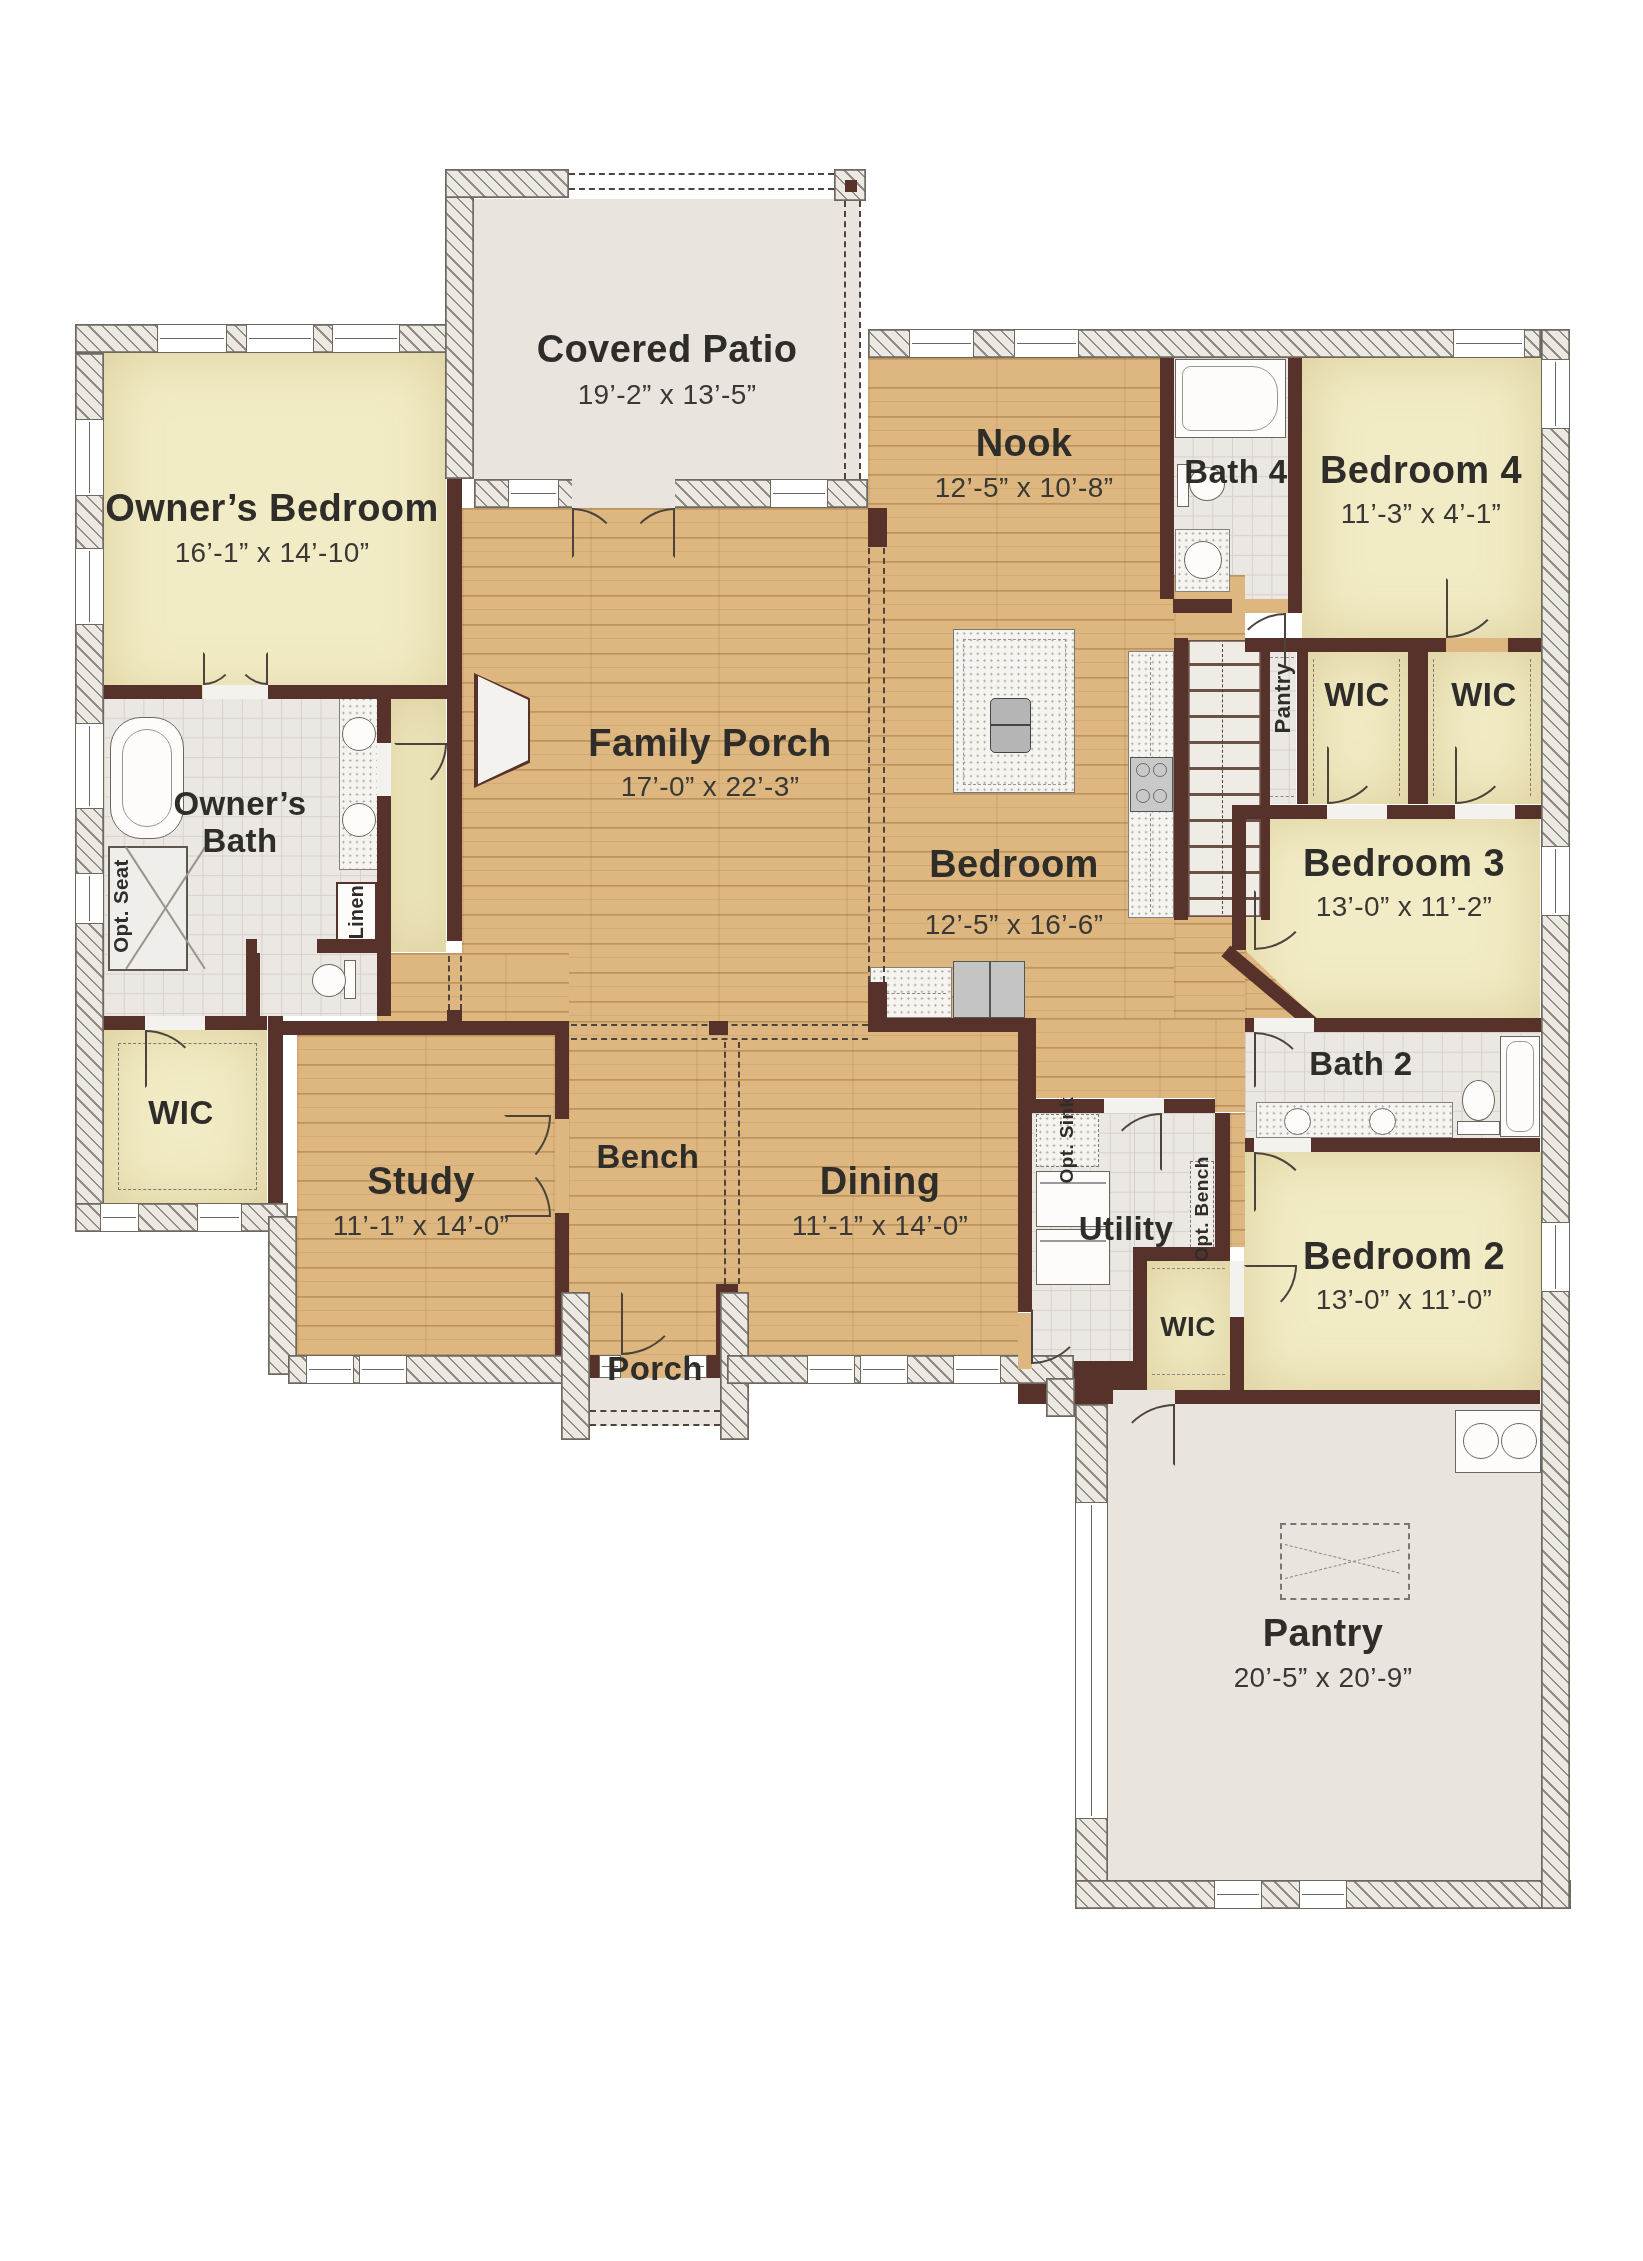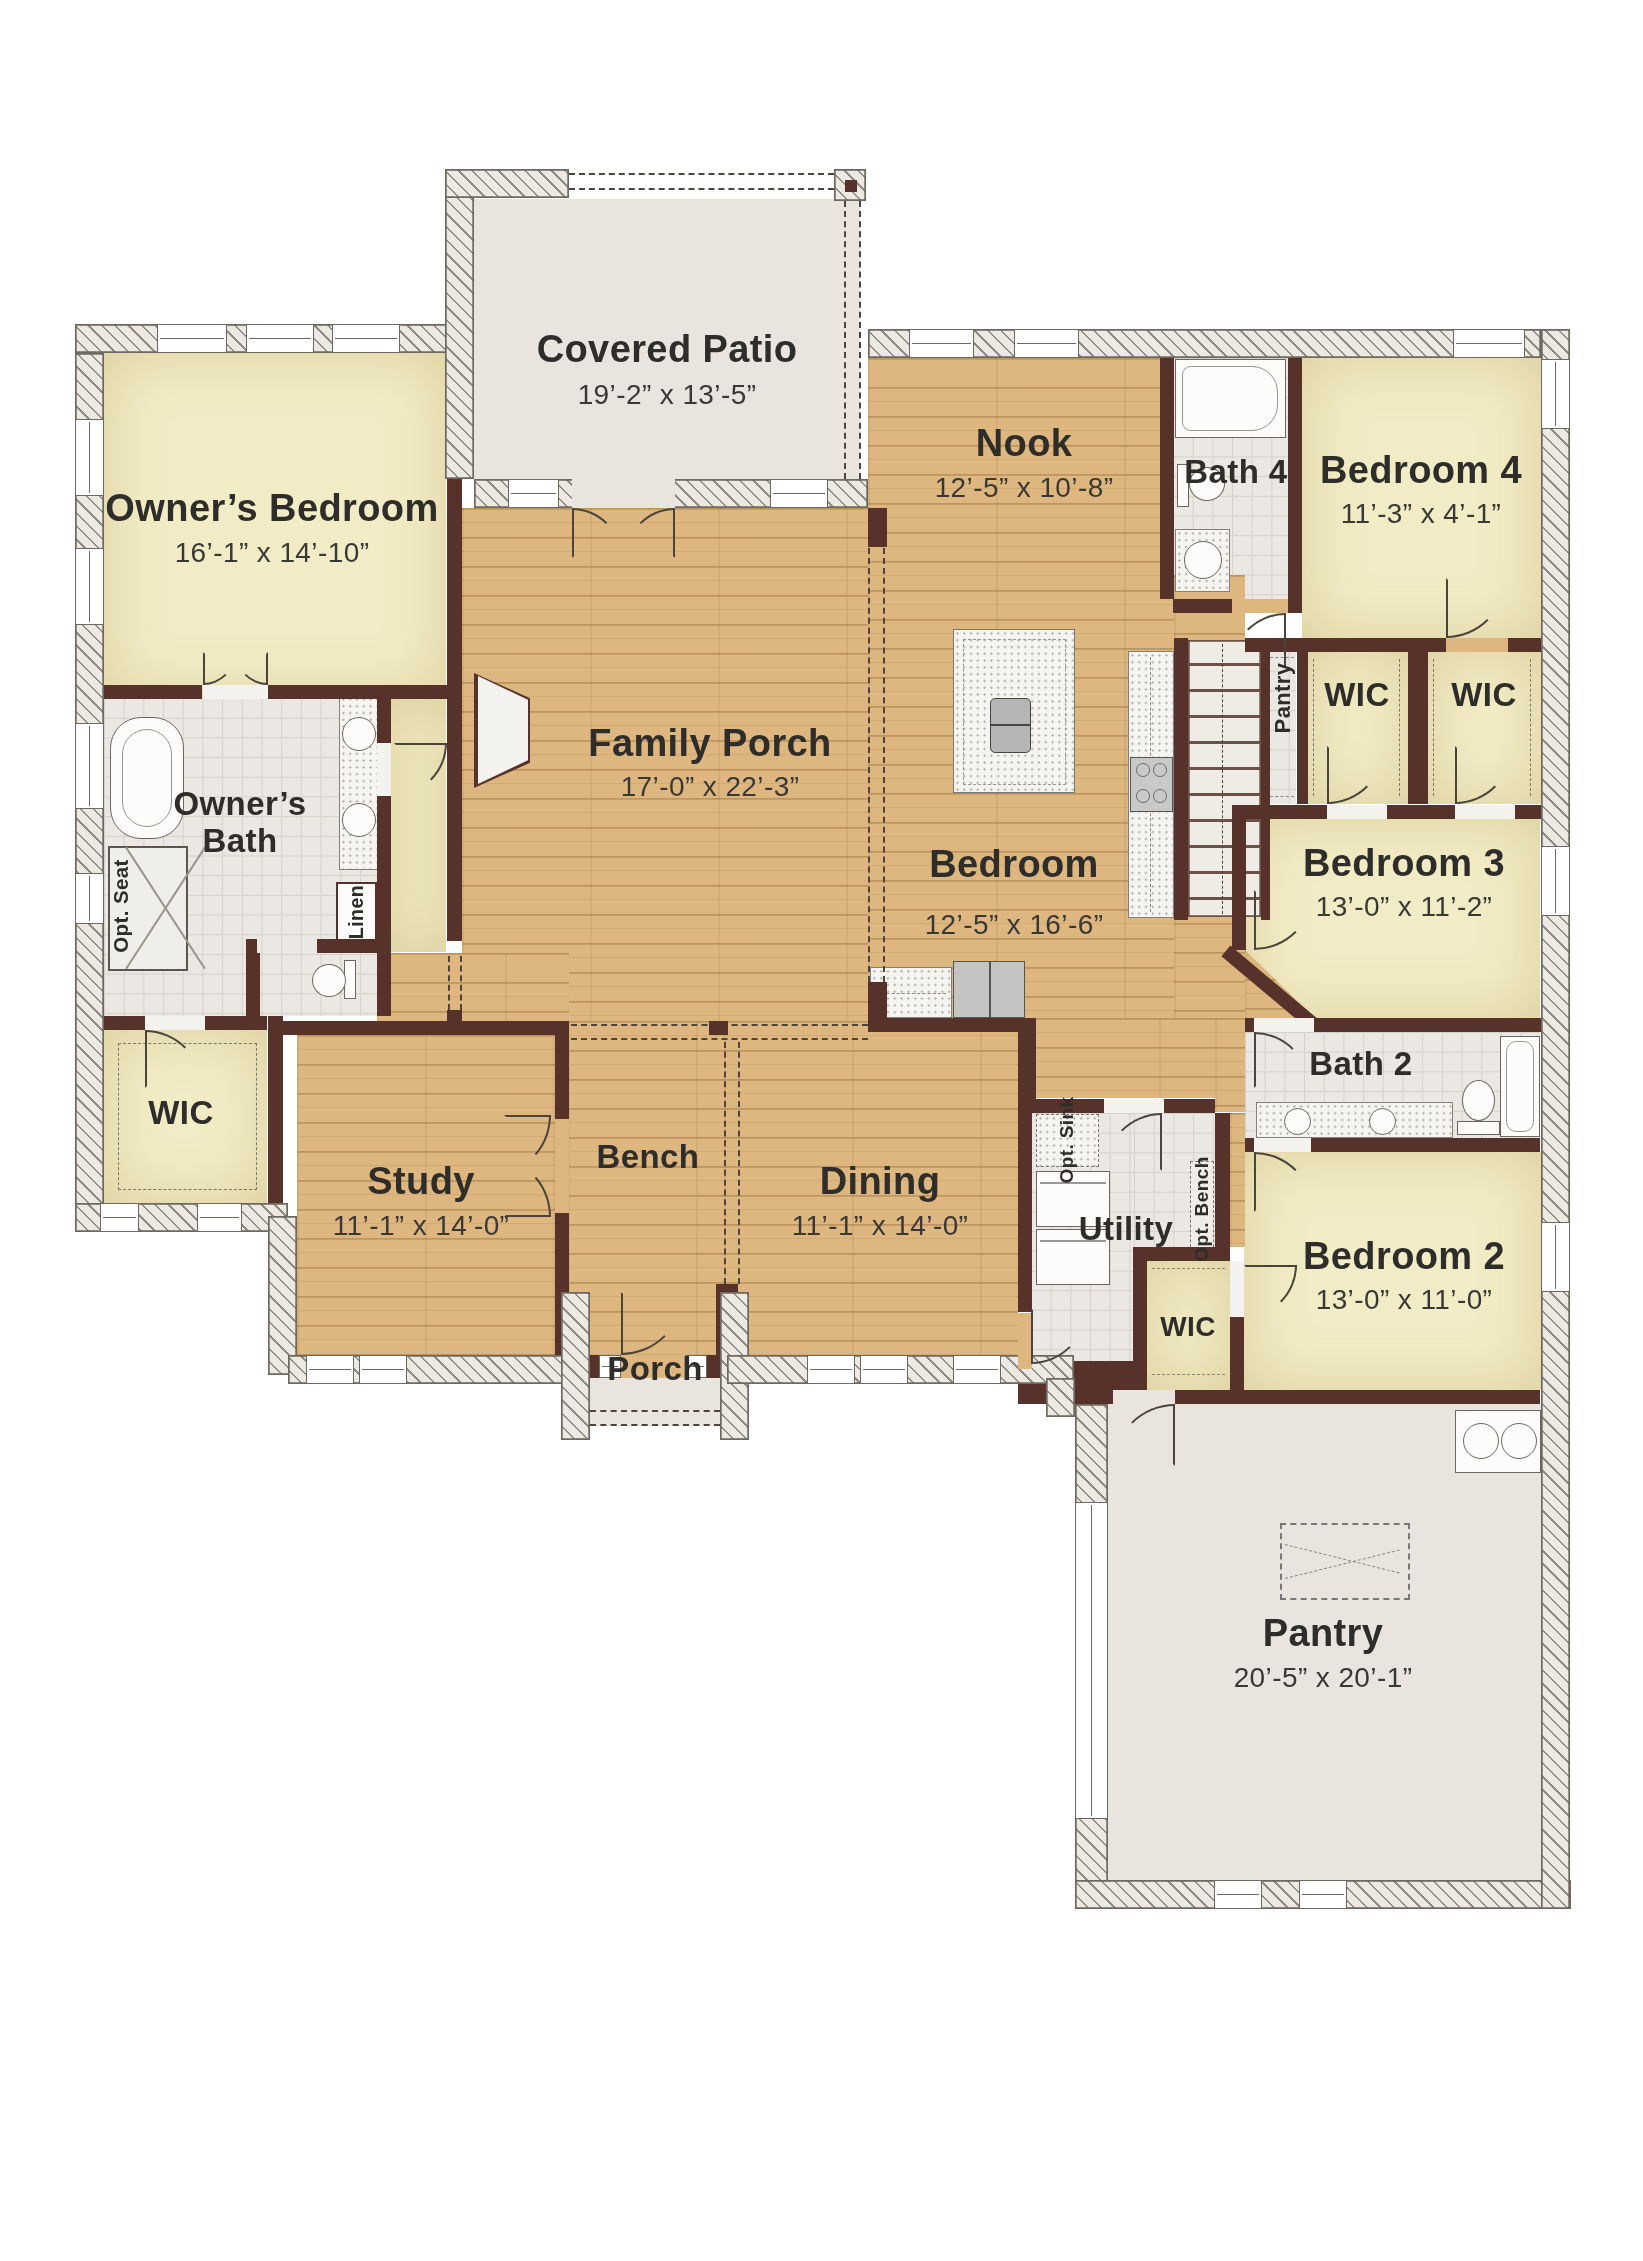--- a/index.html
+++ b/index.html
@@ -346,16 +346,16 @@
   <div class="lbl n1" style="left:880px;top:1181px">Dining</div>
   <div class="dims" style="left:880px;top:1226px">11’-1” x 14’-0”</div>
   <div class="lbl n2" style="left:1126px;top:1229px">Utility</div>
   <div class="lbl n4 vert" style="left:1067px;top:1140px;font-size:19px">Opt. Sink</div>
   <div class="lbl n4 vert" style="left:1202px;top:1209px;font-size:19px">Opt. Bench</div>
   <div class="lbl n3" style="left:1188px;top:1327px">WIC</div>
   <div class="lbl n1" style="left:1404px;top:1256px">Bedroom 2</div>
   <div class="dims" style="left:1404px;top:1300px">13’-0” x 11’-0”</div>
   <div class="lbl n2" style="left:655px;top:1369px">Porch</div>
   <div class="lbl n1" style="left:1323px;top:1633px">Pantry</div>
-  <div class="dims" style="left:1323px;top:1678px">20’-5” x 20’-1”</div>
+  <div class="dims" style="left:1323px;top:1678px">20’-5” x 20’-9”</div>
 
 </div>
 
 
 </body></html>

